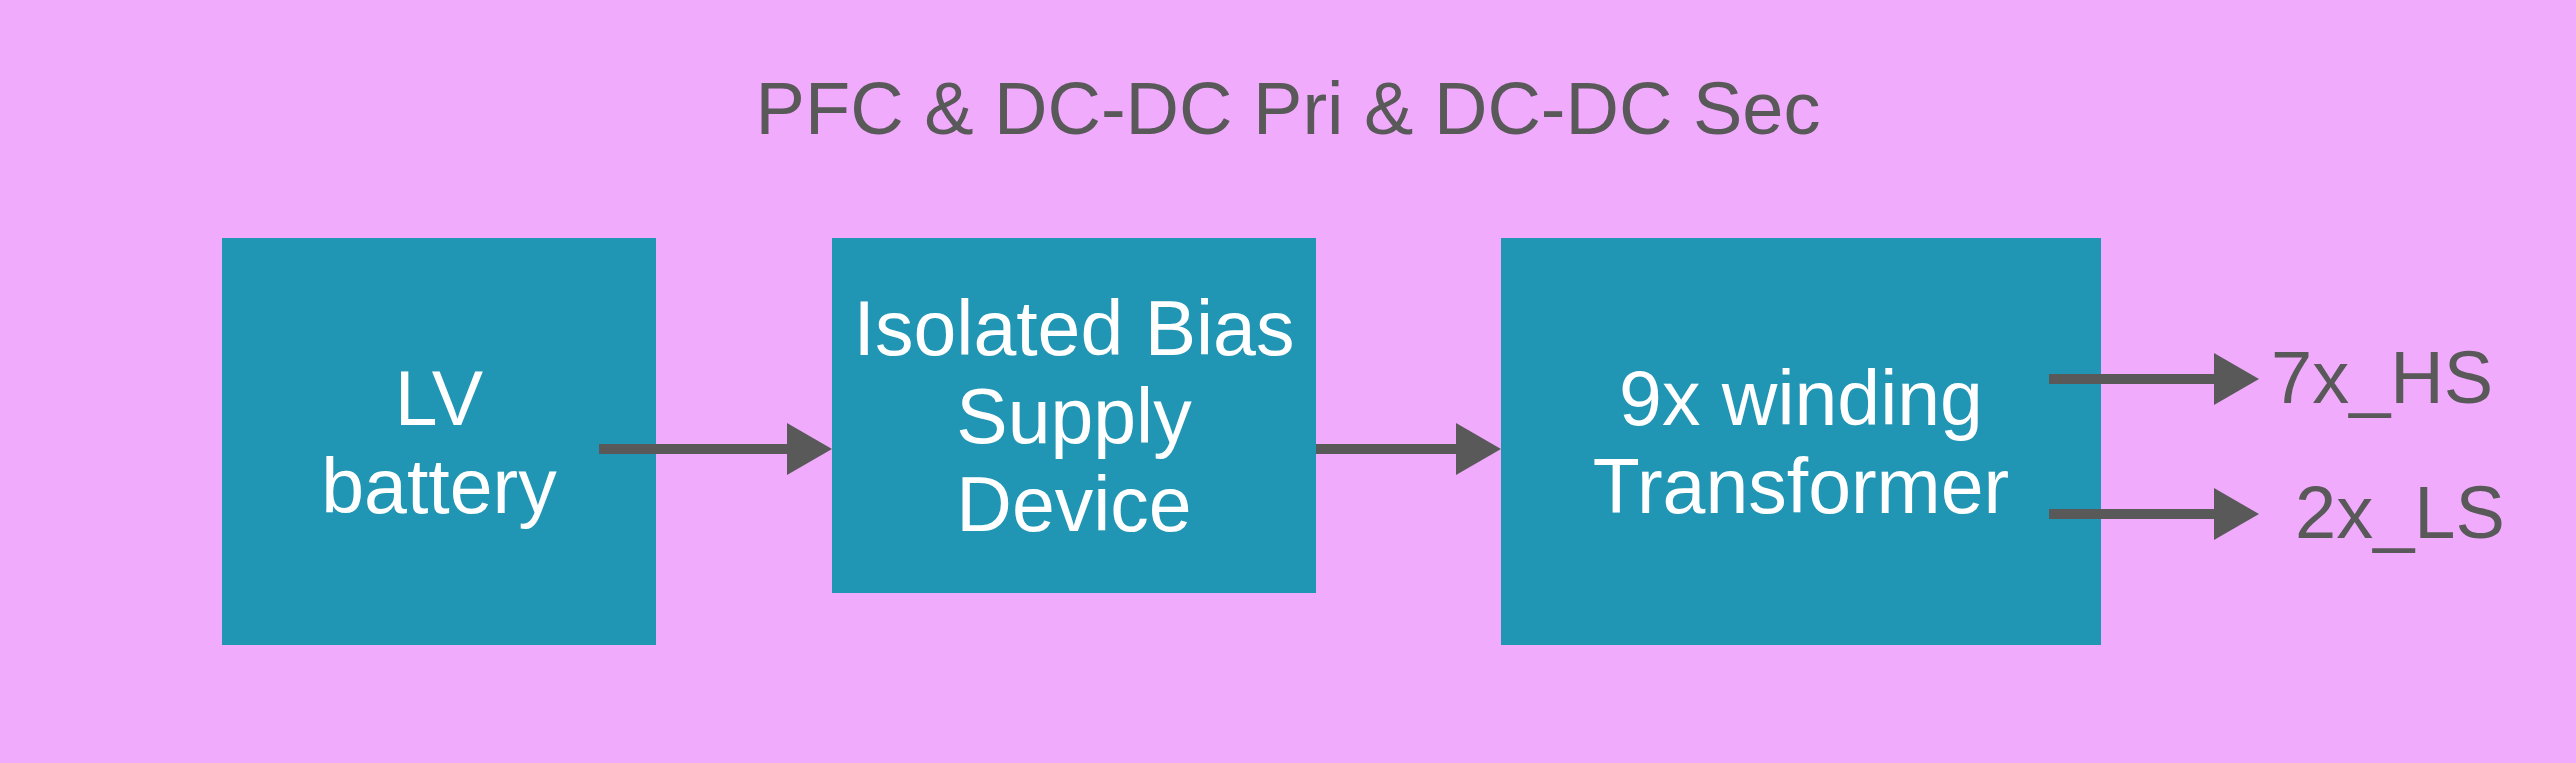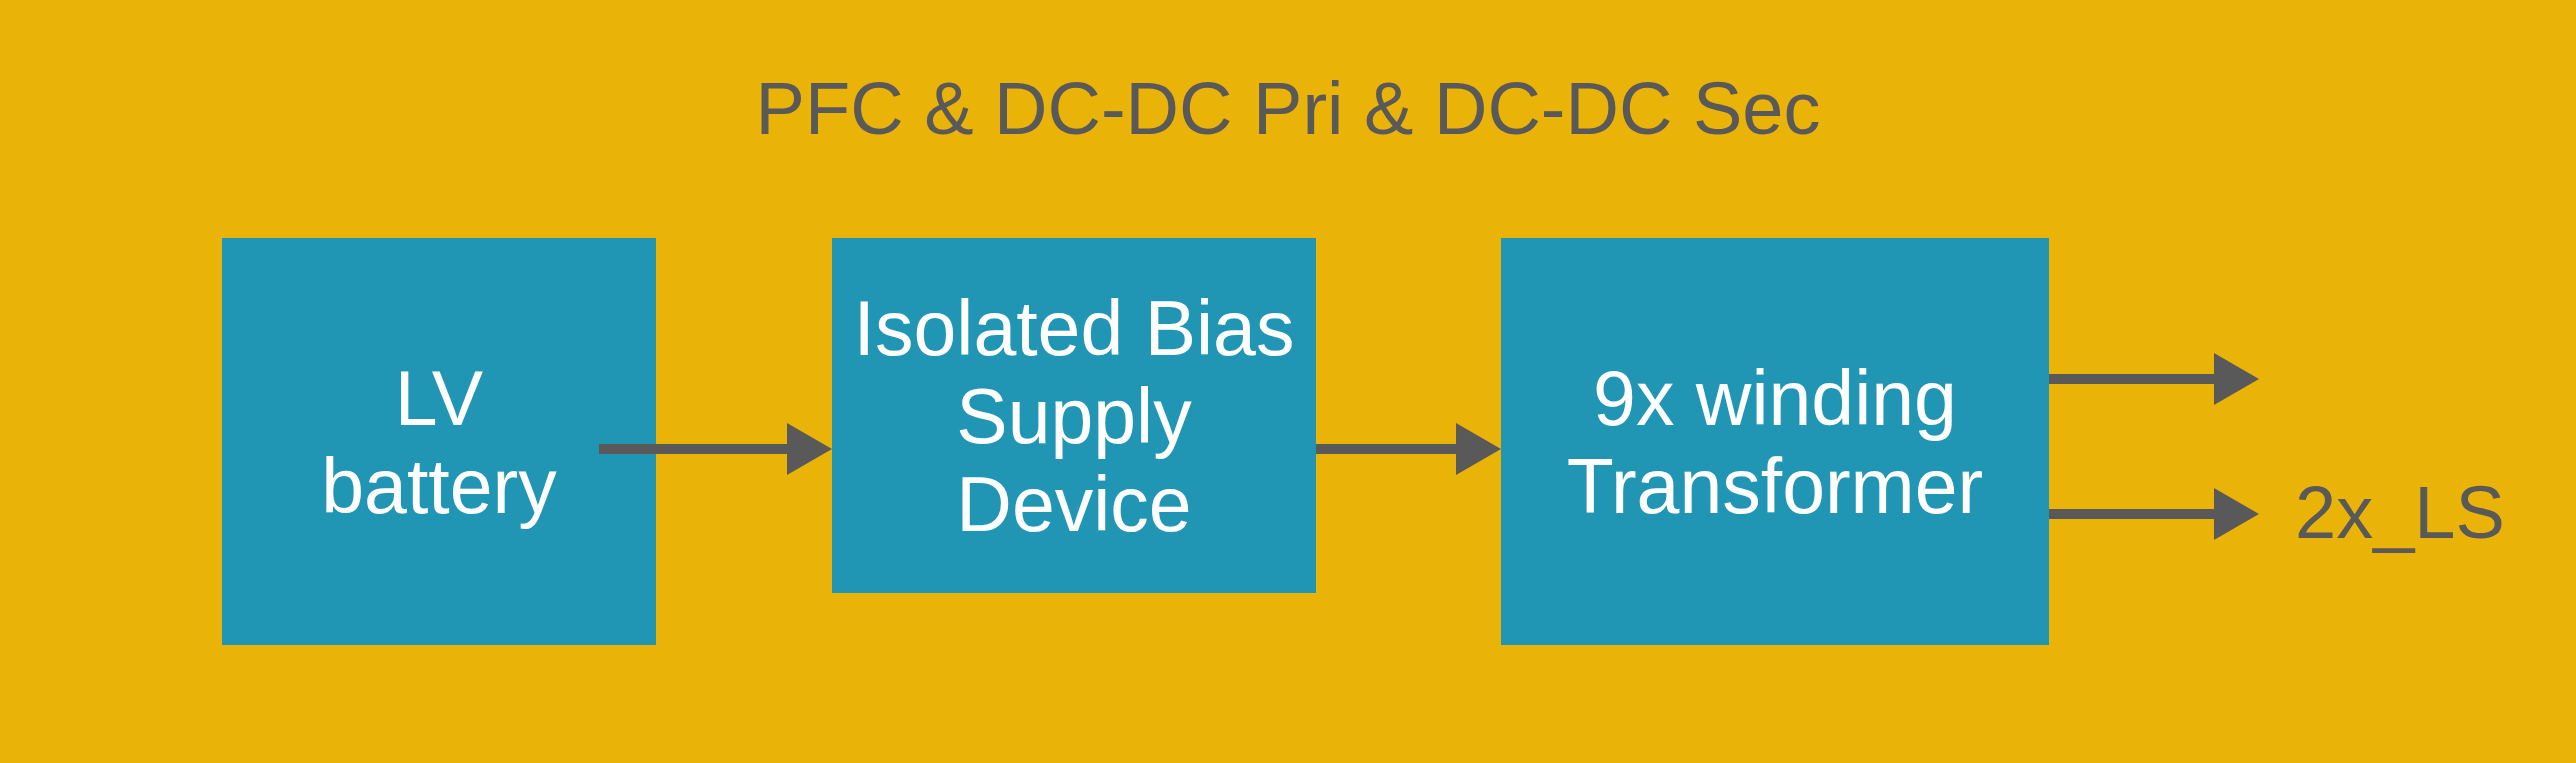--- a/index.html
+++ b/index.html
@@ -7,21 +7,21 @@
     padding: 0;
     background: #ffffff;
   }
   body {
     font-family: "Liberation Sans", sans-serif;
   }
   #canvas {
     position: relative;
     width: 2576px;
     height: 764px;
-    background: #eab308;
+    background: #f0abfc;
     overflow: hidden;
   }
 
   
   .diagram-title {
     position: absolute;
     left: 0;
     top: 67px;
     width: 2576px;
     text-align: center;
@@ -61,21 +61,21 @@
   #node-isolated-bias-supply {
     left: 832px;
     top: 238px;
     width: 484px;
     height: 355px;
     justify-content: center;
   }
   #node-transformer {
     left: 1501px;
     top: 238px;
-    width: 548px;
+    width: 600px;
     height: 407px;
   }
 
   
   .connector {
     position: absolute;
     height: 0;
   }
   .connector .shaft {
     position: absolute;
@@ -158,17 +158,18 @@
   <div class="connector" id="arrow-out-hs">
     <div class="shaft"></div>
     <div class="head"></div>
   </div>
 
   <div class="connector" id="arrow-out-ls">
     <div class="shaft"></div>
     <div class="head"></div>
   </div>
 
+  <div class="output-label" id="label-7x-hs">7x_HS</div>
 
   <div class="output-label" id="label-2x-ls">2x_LS</div>
 
 </div>
 
 
 </body></html>

